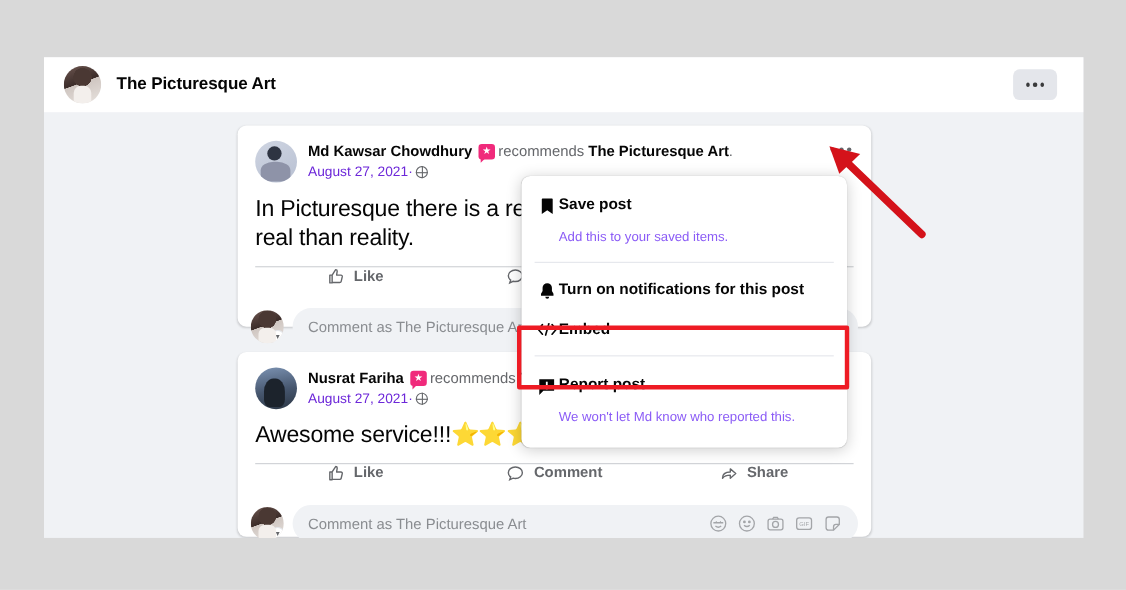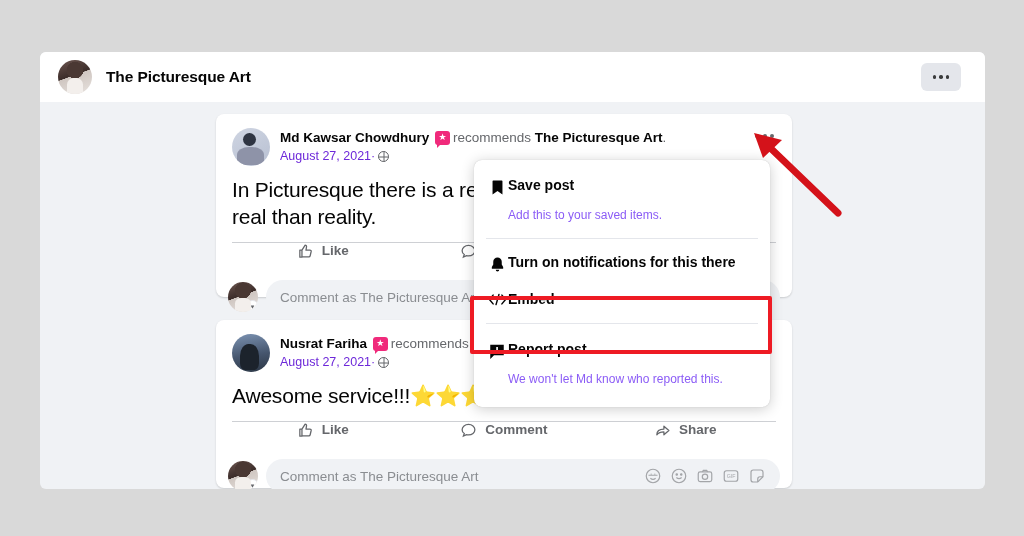--- a/index.html
+++ b/index.html
@@ -10,21 +10,20 @@
     overflow: hidden;
   }
 
   
   #app-window {
     position: absolute;
     left: 40px; top: 52px;
     width: 945px; height: 437px;
     background: #f0f2f5;
     overflow: hidden;
-    border-radius: 6px;
   }
 
   
   #page-header {
     position: absolute;
     left: 0; top: 0;
     width: 750px; height: 50px;
     background: #ffffff;
     display: flex; align-items: center;
     padding: 0 18px;
@@ -424,21 +423,21 @@
 
     <div class="dd-sep"></div>
 
     <div class="dd-item">
       <span class="dd-icon">
         <svg width="17" height="19" viewBox="0 0 24 24" fill="#050505">
             <path d="M12 2a6 6 0 00-6 6v4l-2 3.5V18h16v-2.5L18 12V8a6 6 0 00-6-6zM9.5 19.5a2.5 2.5 0 005 0h-5z"></path>
           </svg>
       </span>
       <span class="dd-text">
-        <span class="dd-title">Turn on notifications for this there</span>
+        <span class="dd-title">Turn on notifications for this post</span>
       </span>
     </div>
 
     <div class="dd-item">
       <span class="dd-icon">
         <svg width="19" height="15" viewBox="0 0 26 18" fill="none" stroke="#050505" stroke-width="2" stroke-linecap="round" stroke-linejoin="round">
             <path d="M7 3L2 9l5 6"></path>
             <path d="M19 3l5 6-5 6"></path>
             <path d="M15 2l-4 14"></path>
           </svg>

